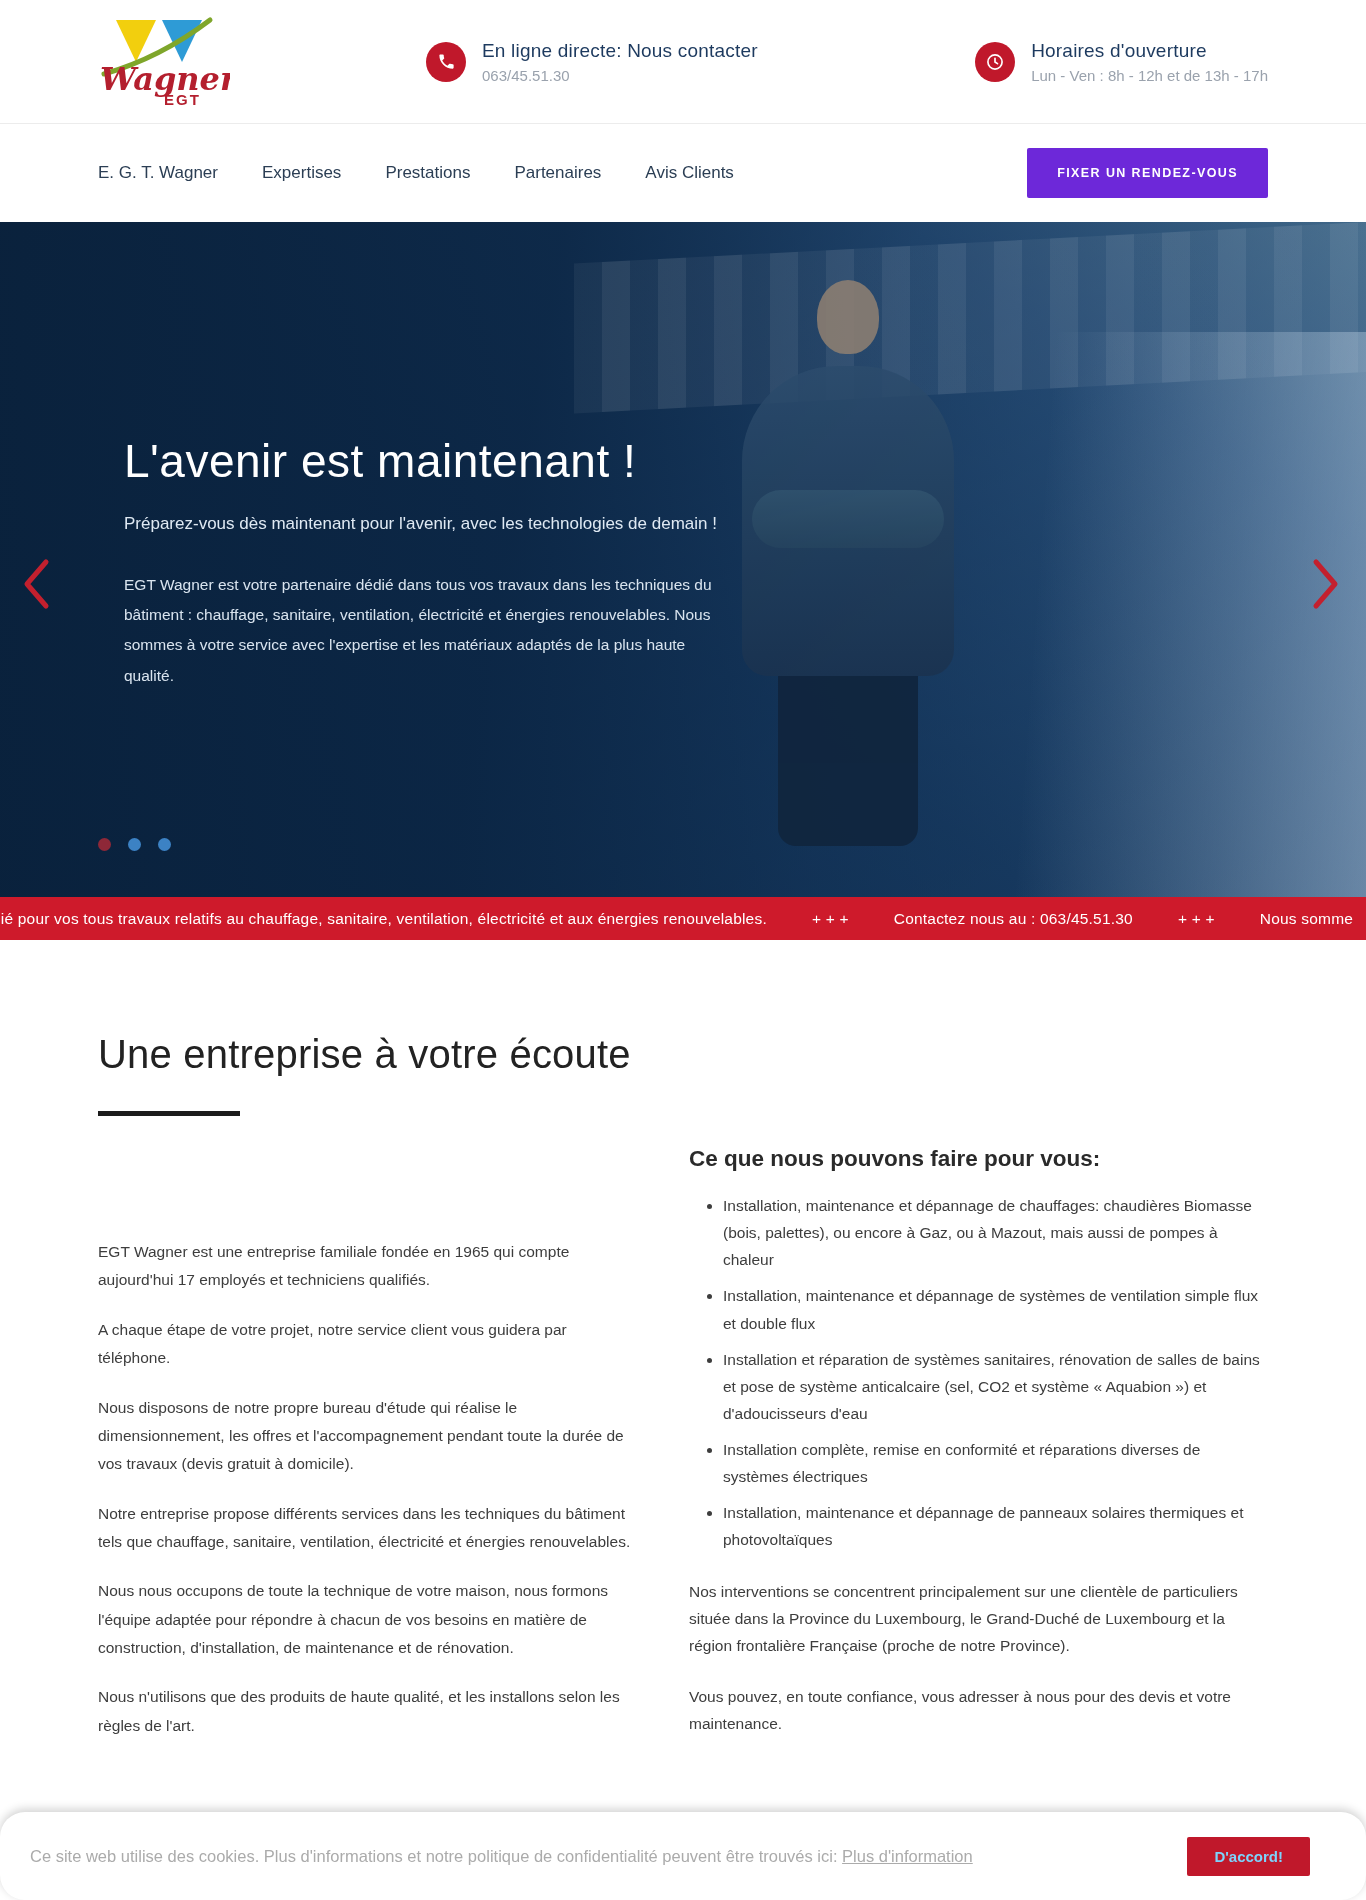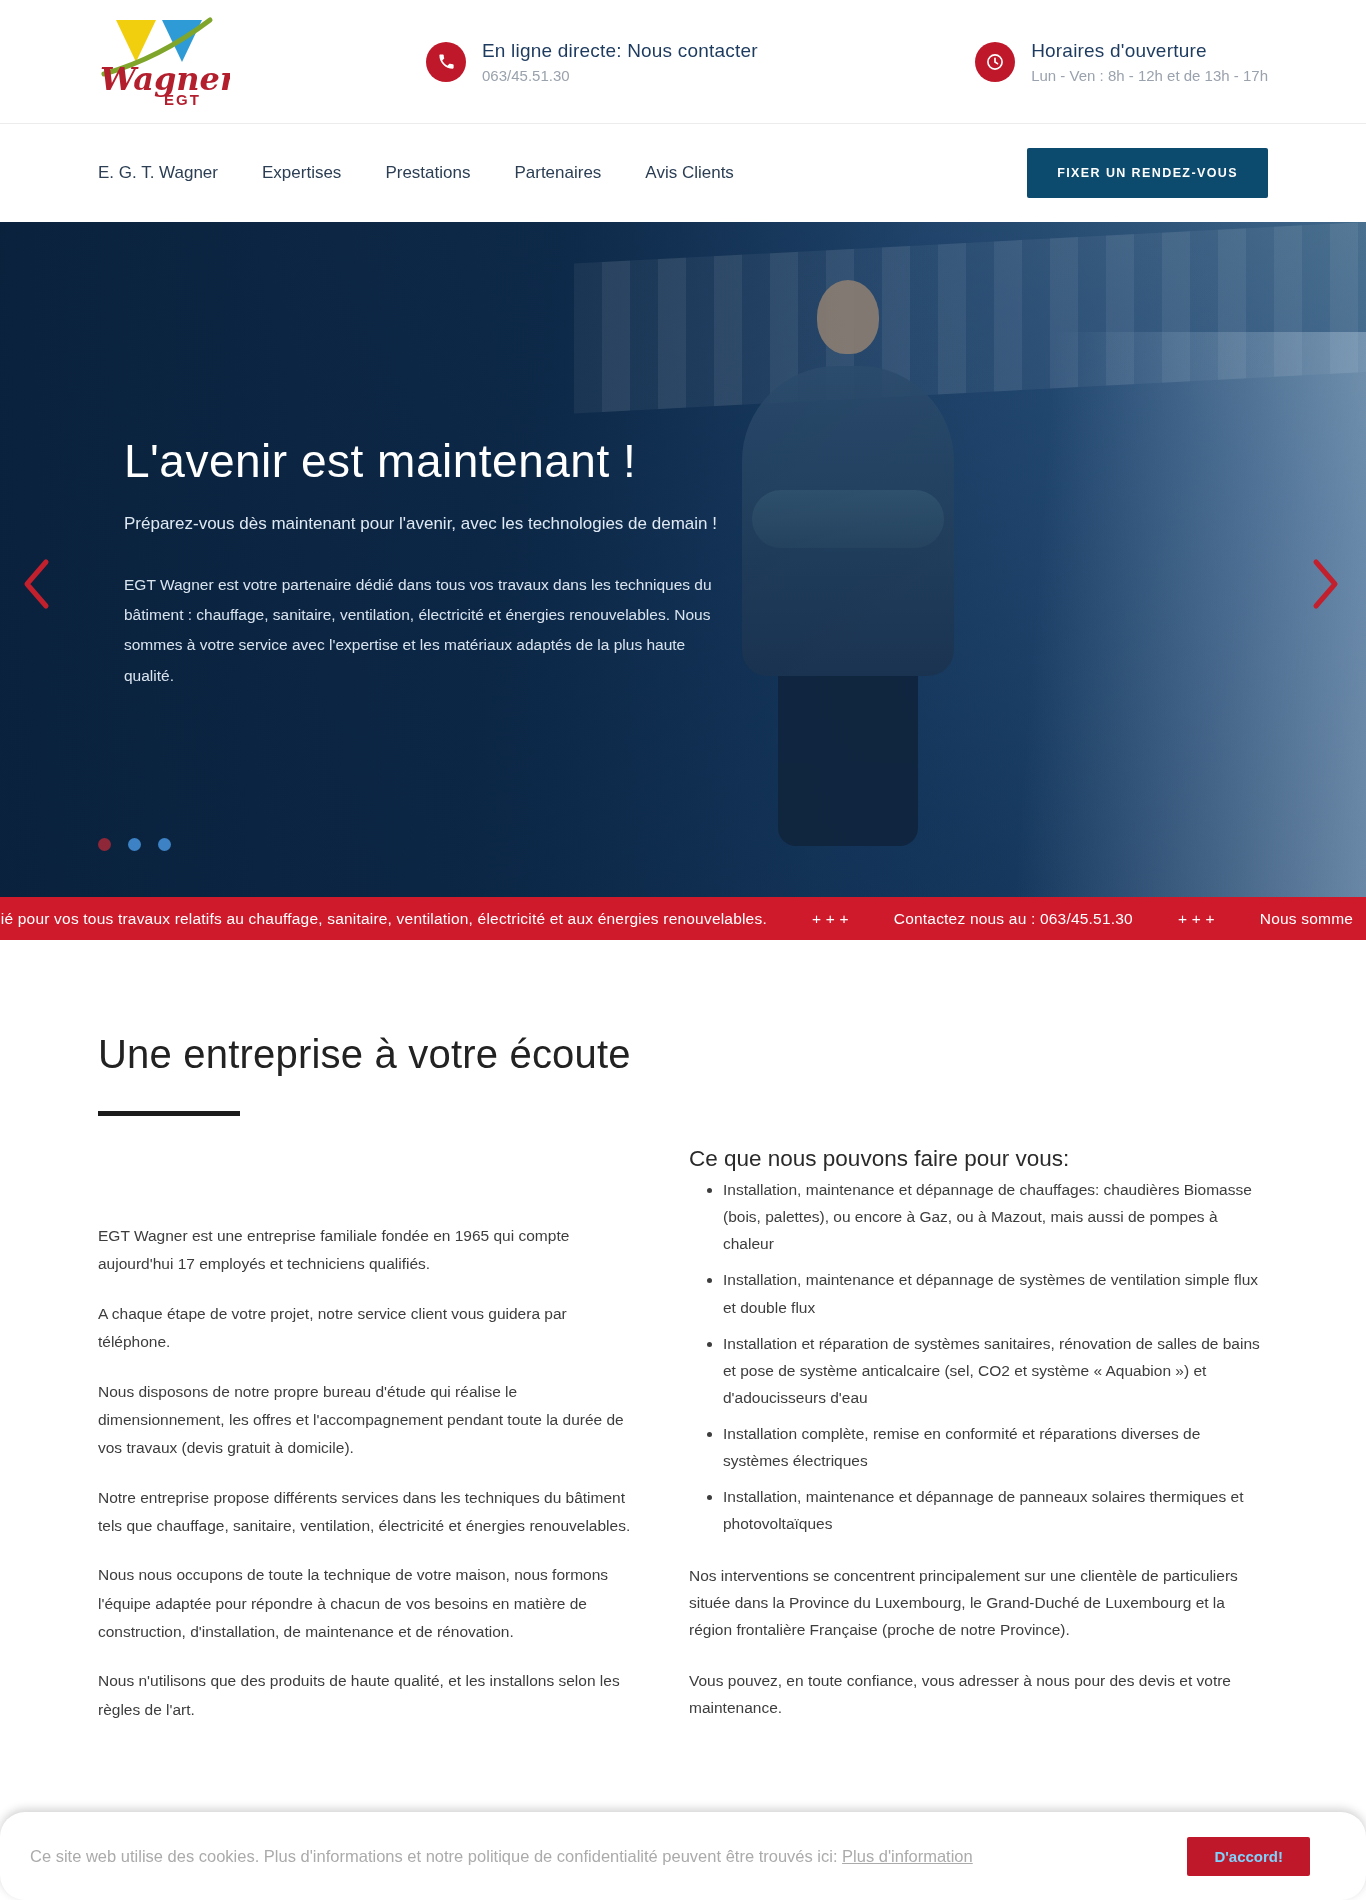--- a/index.html
+++ b/index.html
@@ -24,21 +24,21 @@
     display:flex; align-items:center; justify-content:center; flex:0 0 auto;
   }
   .contact-title { font-size:19px; color:#1d3a5f; font-weight:400; letter-spacing:.2px; }
   .contact-sub { font-size:15px; color:#9aa2ad; margin-top:5px; }
 
   
   .nav { height:98px; background:#fff; }
   .nav-inner { display:flex; align-items:center; height:100%; }
   .nav-item { font-size:17px; color:#2b3e54; margin-right:44px; cursor:pointer; white-space:nowrap; }
   .cta-button {
-    margin-left:auto; background:#0c4a6e; color:#fff; border:none; cursor:pointer;
+    margin-left:auto; background:#6d28d9; color:#fff; border:none; cursor:pointer;
     font-family:inherit; font-size:12.5px; font-weight:700; letter-spacing:1.4px;
     padding:18px 30px; border-radius:2px;
   }
 
   
   .hero {
     position:relative; height:675px; overflow:hidden;
     background:
       linear-gradient(100deg, rgba(9,32,58,.94) 0%, rgba(10,36,66,.88) 38%, rgba(13,42,76,.55) 62%, rgba(25,60,100,.25) 100%),
       linear-gradient(215deg, #55809f 0%, #35618e 20%, #1b4068 55%, #0d2a49 100%);
@@ -83,21 +83,21 @@
   .ticker span { white-space:pre; font-size:15.5px; font-weight:300; margin-left:-8px; letter-spacing:.2px; }
 
   
   .about { padding-top:92px; }
   .about-title { font-size:40px; font-weight:300; color:#222222; letter-spacing:.2px; }
   .about-underline { width:142px; height:5px; background:#1c1c1c; margin-top:34px; }
   .columns { display:flex; gap:48px; margin-top:30px;align-items:flex-end; }
   .col-left { width:543px; flex:0 0 auto; }
   .col-right { flex:1; }
   .col-left p { font-size:15.5px; color:#3d3d3d; line-height:1.83; margin-bottom:21px; font-weight:300; }
-  .services-title { font-size:22.5px; color:#2a2a2a; font-weight:400; margin-bottom:4px; }
+  .services-title { font-size:22.5px; color:#2a2a2a; font-weight:700; margin-bottom:20px; }
   .col-right ul { list-style:disc; padding-left:34px; margin-bottom:24px; }
   .col-right li { font-size:15.5px; color:#3d3d3d; line-height:1.75; margin-bottom:9px; font-weight:300; }
   .col-right p { font-size:15.5px; color:#3d3d3d; line-height:1.75; margin-bottom:24px; font-weight:300; }
 
   
   .cookie-bar {
     position:absolute; left:0; right:0; bottom:0; height:88px; background:#ffffff;
     box-shadow:0 -3px 10px rgba(0,0,0,.18);
     display:flex; align-items:center; padding:0 56px 0 30px;border-radius:25px;
   }

